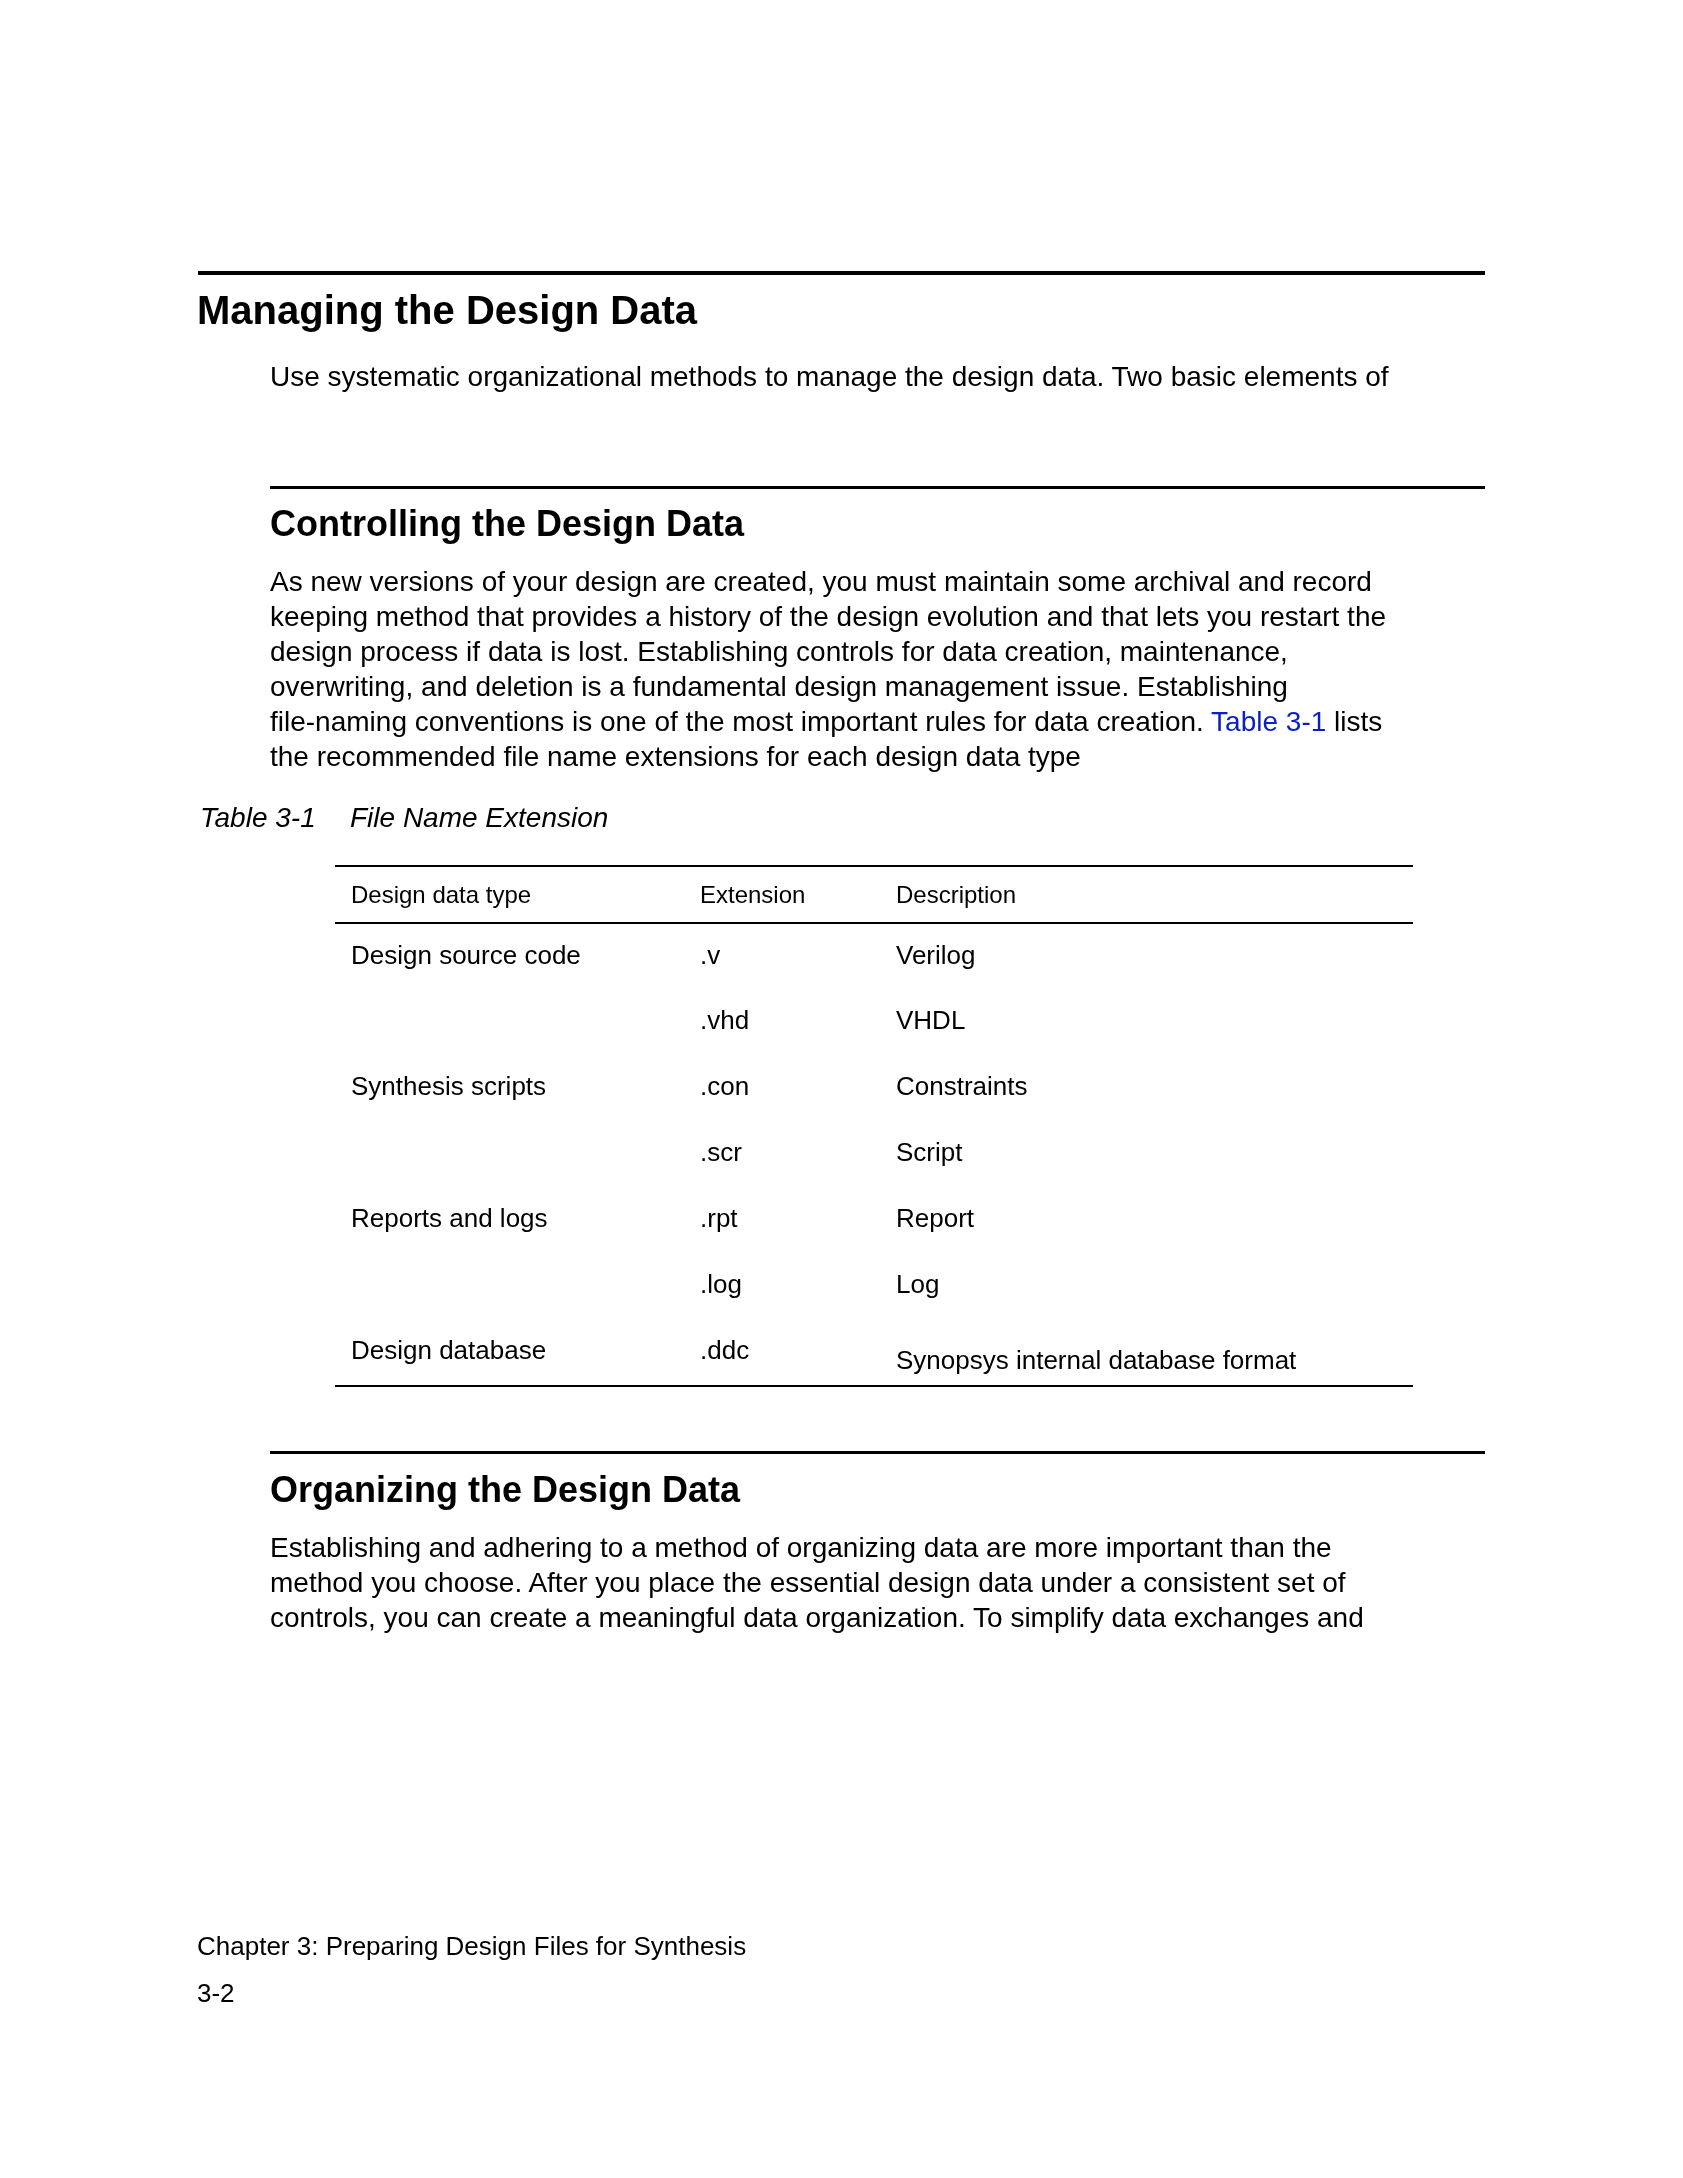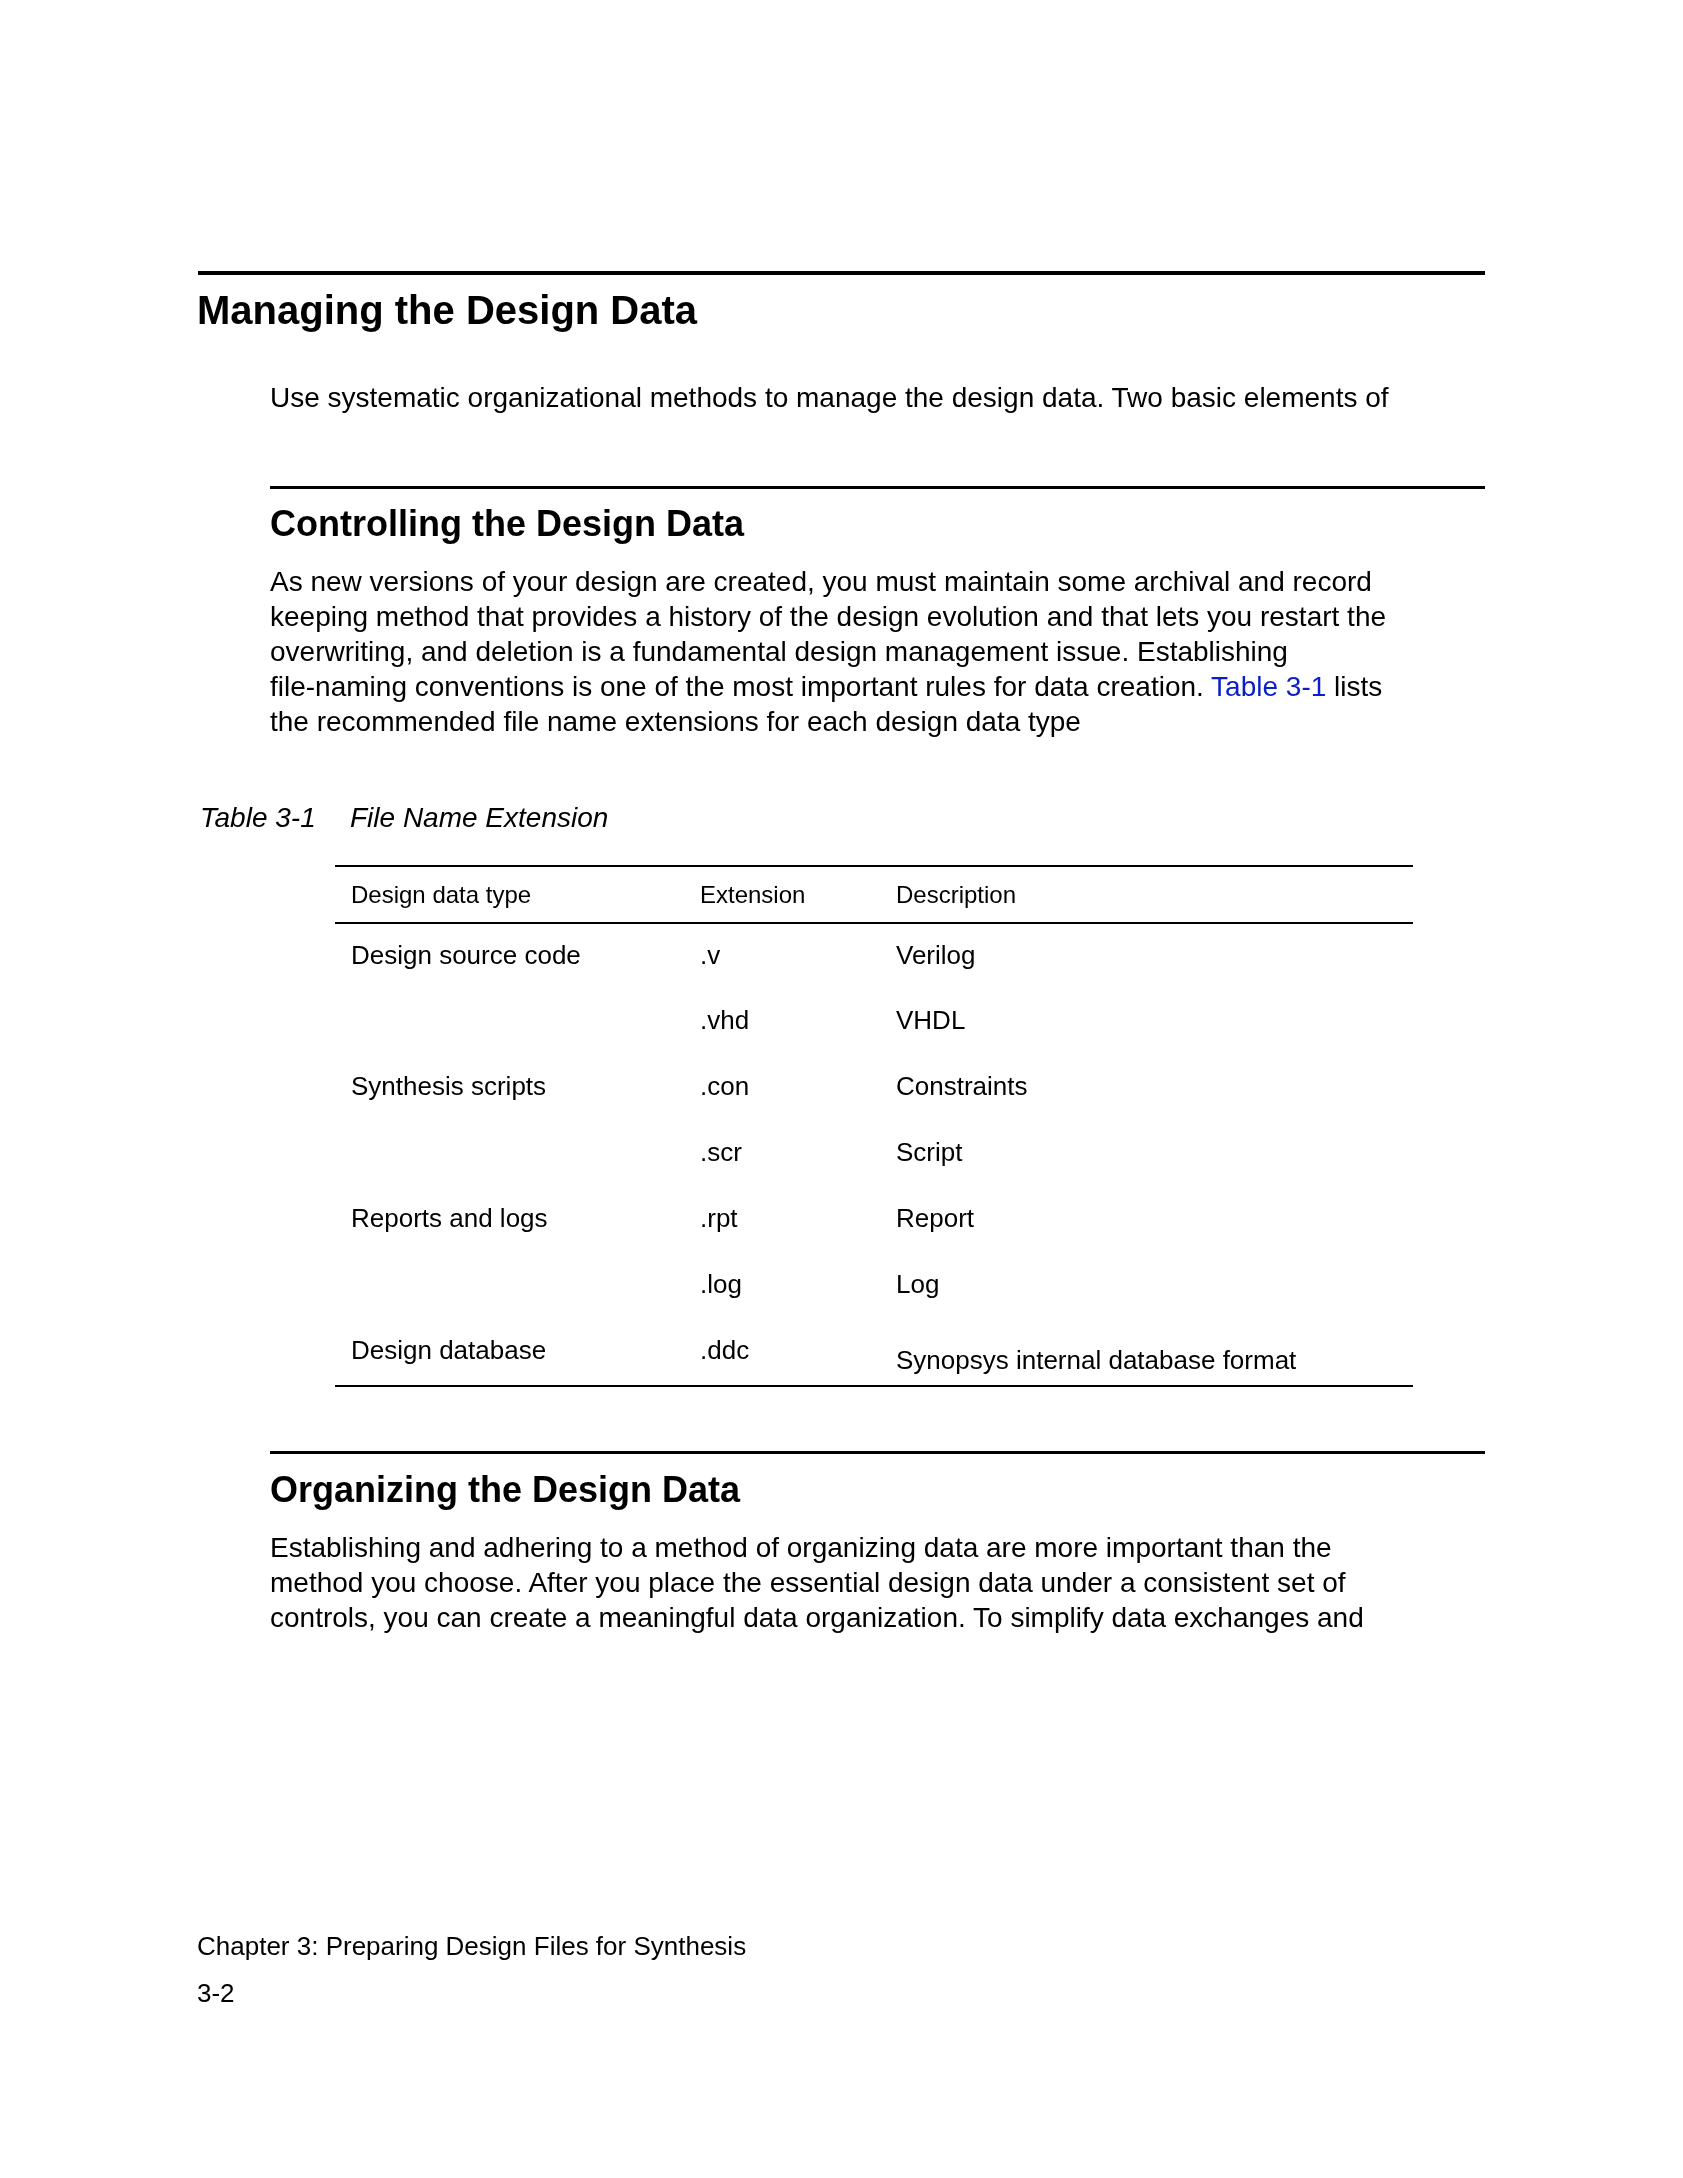--- a/index.html
+++ b/index.html
@@ -15,29 +15,30 @@
   .caption { font-style: italic; font-size: 28px; line-height: 34px; }
   .th { font-weight: normal; font-size: 24px; line-height: 30px; }
   .td { font-size: 26px; line-height: 32px; }
   .footer { font-size: 26px; line-height: 32px; }
 </style>
 </head>
 <body>
 
 <div class="rule" style="left:198px; top:271px; width:1287px; height:4px;"></div>
 <div class="abs h1" style="left:197px; top:287px;">Managing the Design Data</div>
-<div class="para" style="left:270px; top:359px;margin-top:21px;">
+<div class="para" style="left:270px; top:359px;">
   <div>Use systematic organizational methods to manage the design data. Two basic elements of</div>
 </div>
 
 <div class="rule" style="left:270px; top:486px; width:1215px; height:3px;"></div>
 <div class="abs h2" style="left:270px; top:503px;">Controlling the Design Data</div>
 <div class="para" style="left:270px; top:564px;">
   <div>As new versions of your design are created, you must maintain some archival and record</div>
   <div>keeping method that provides a history of the design evolution and that lets you restart the</div>
+  <div>design process if data is lost. Establishing controls for data creation, maintenance,</div>
   <div>overwriting, and deletion is a fundamental design management issue. Establishing</div>
   <div><span>file-naming conventions is one of the most important rules for data creation. </span><a class="link">Table 3-1</a><span> lists</span></div>
   <div>the recommended file name extensions for each design data type</div>
 </div>
 
 <div class="abs caption" style="left:200px; top:801px;">Table 3-1</div>
 <div class="abs caption" style="left:350px; top:801px;">File Name Extension</div>
 
 <div>
   <div class="rule" style="left:335px; top:865px; width:1078px; height:2px;"></div>

